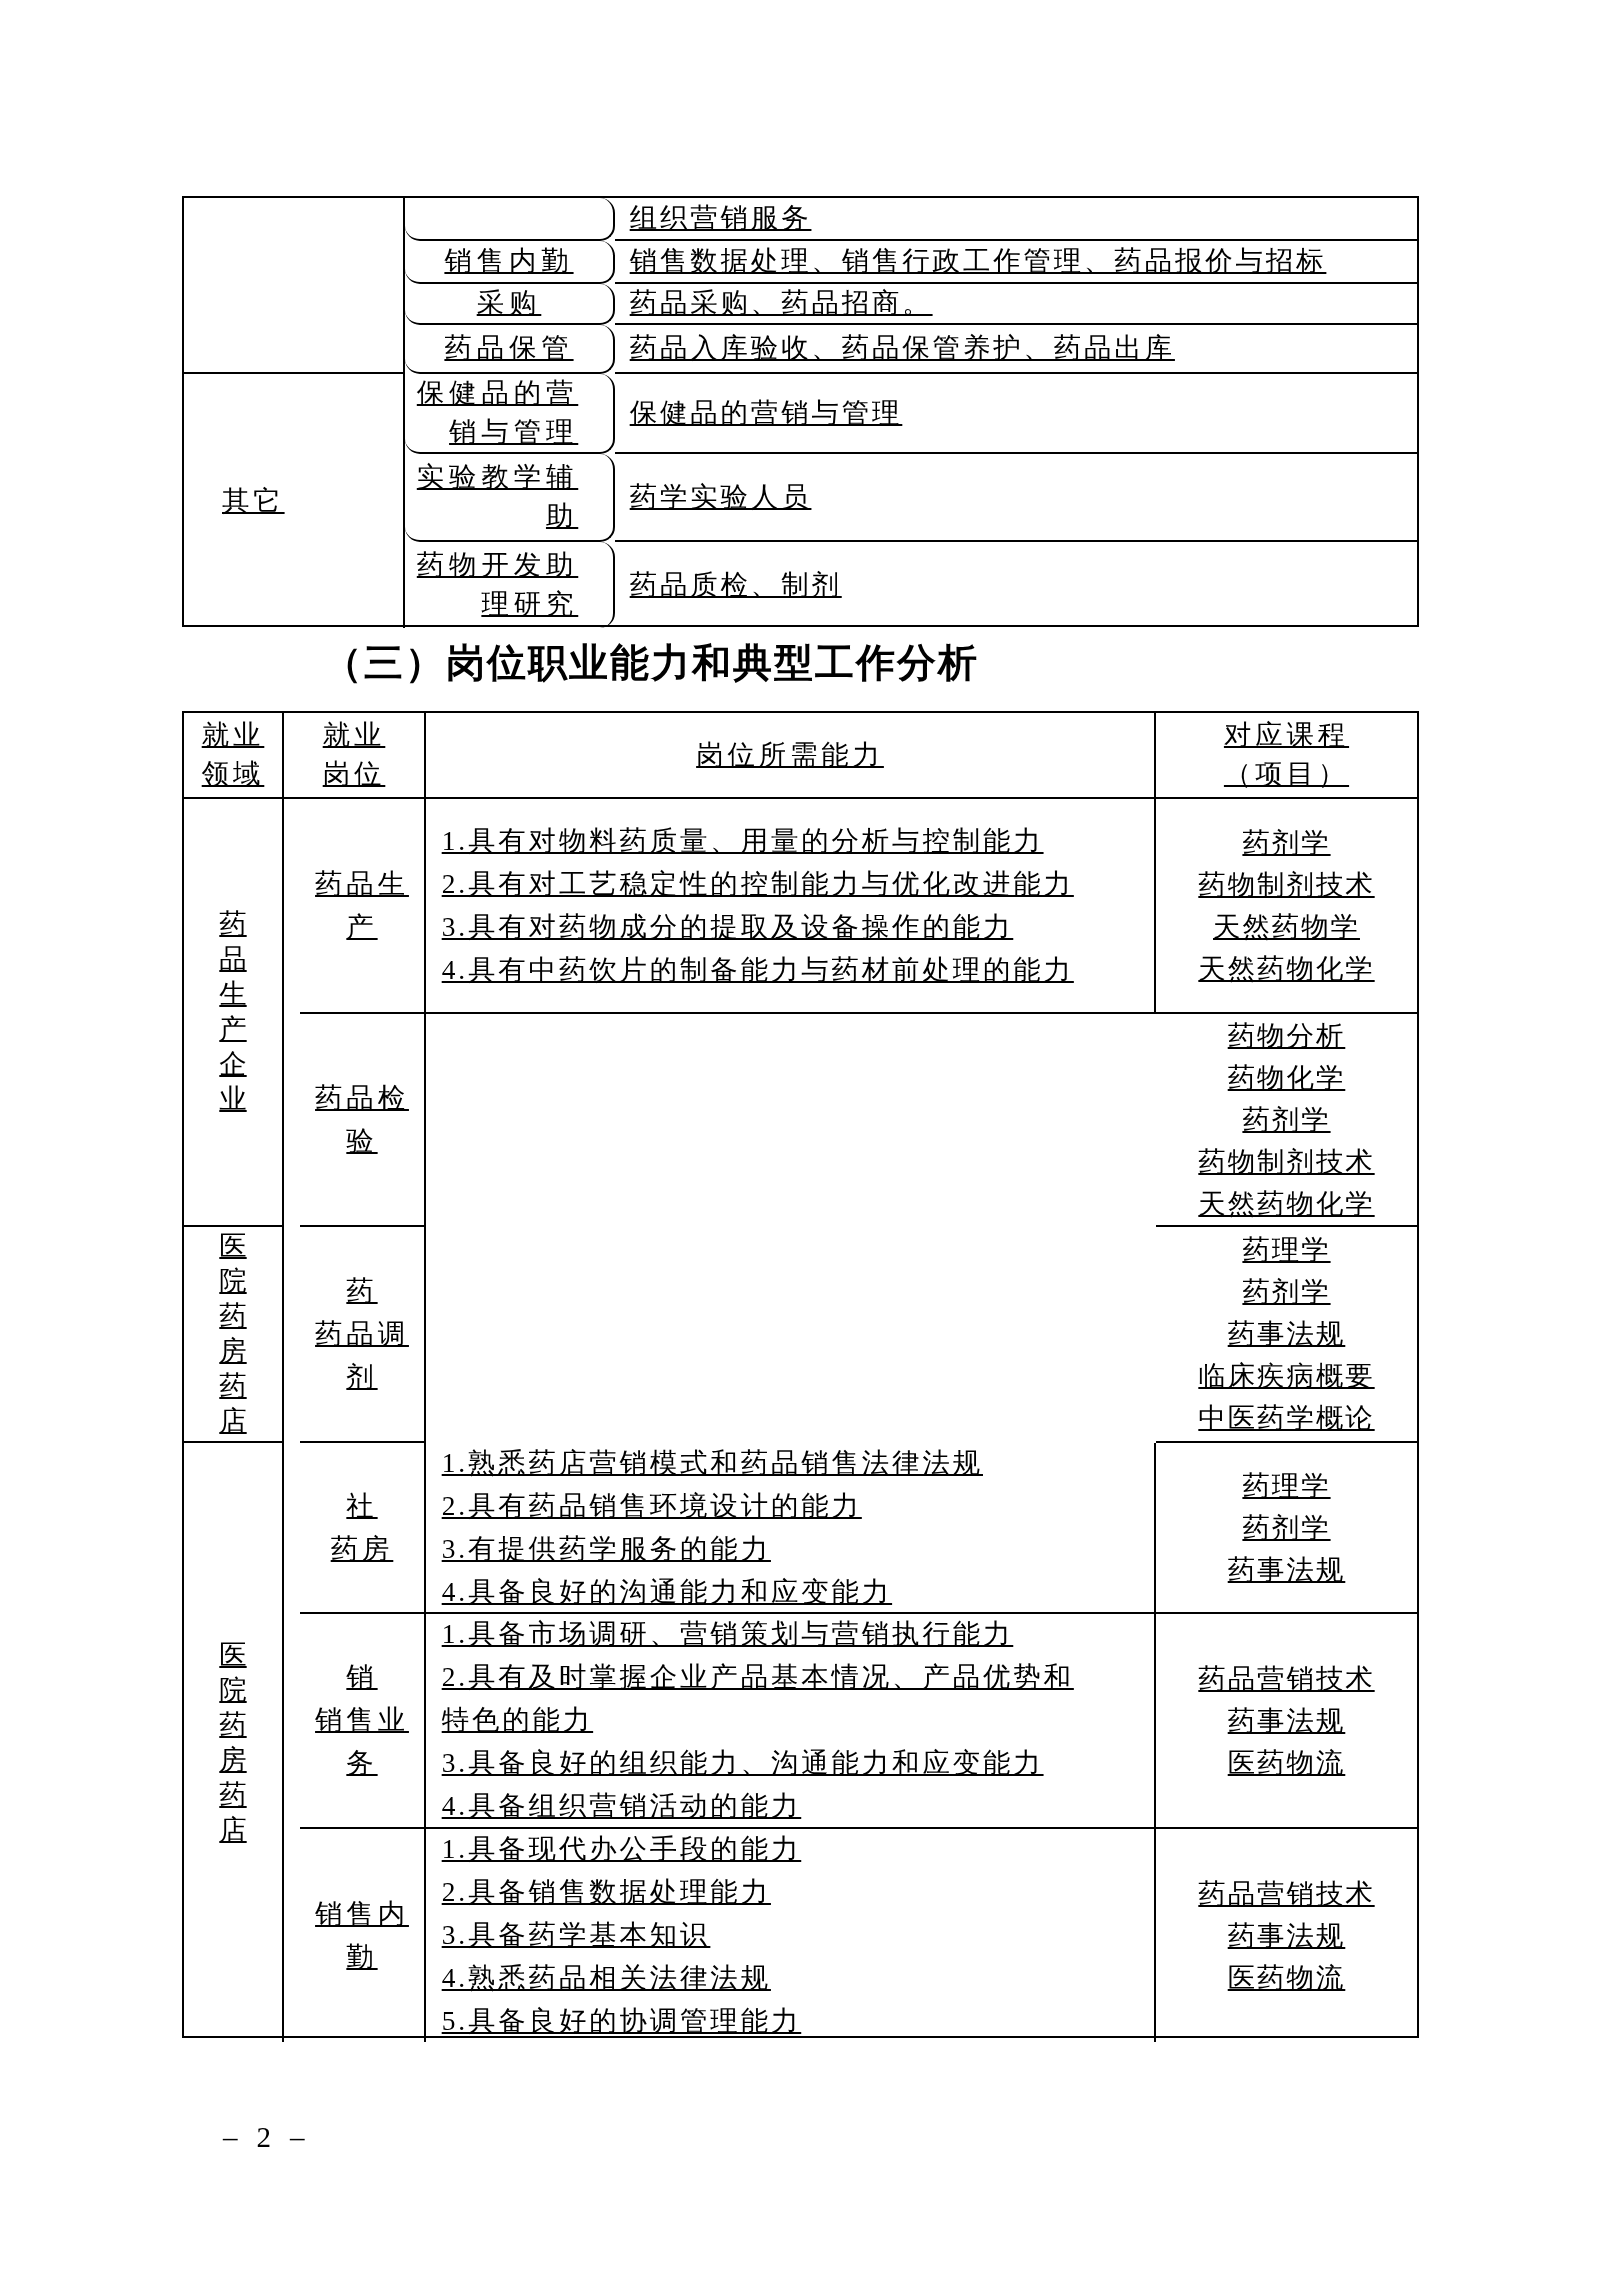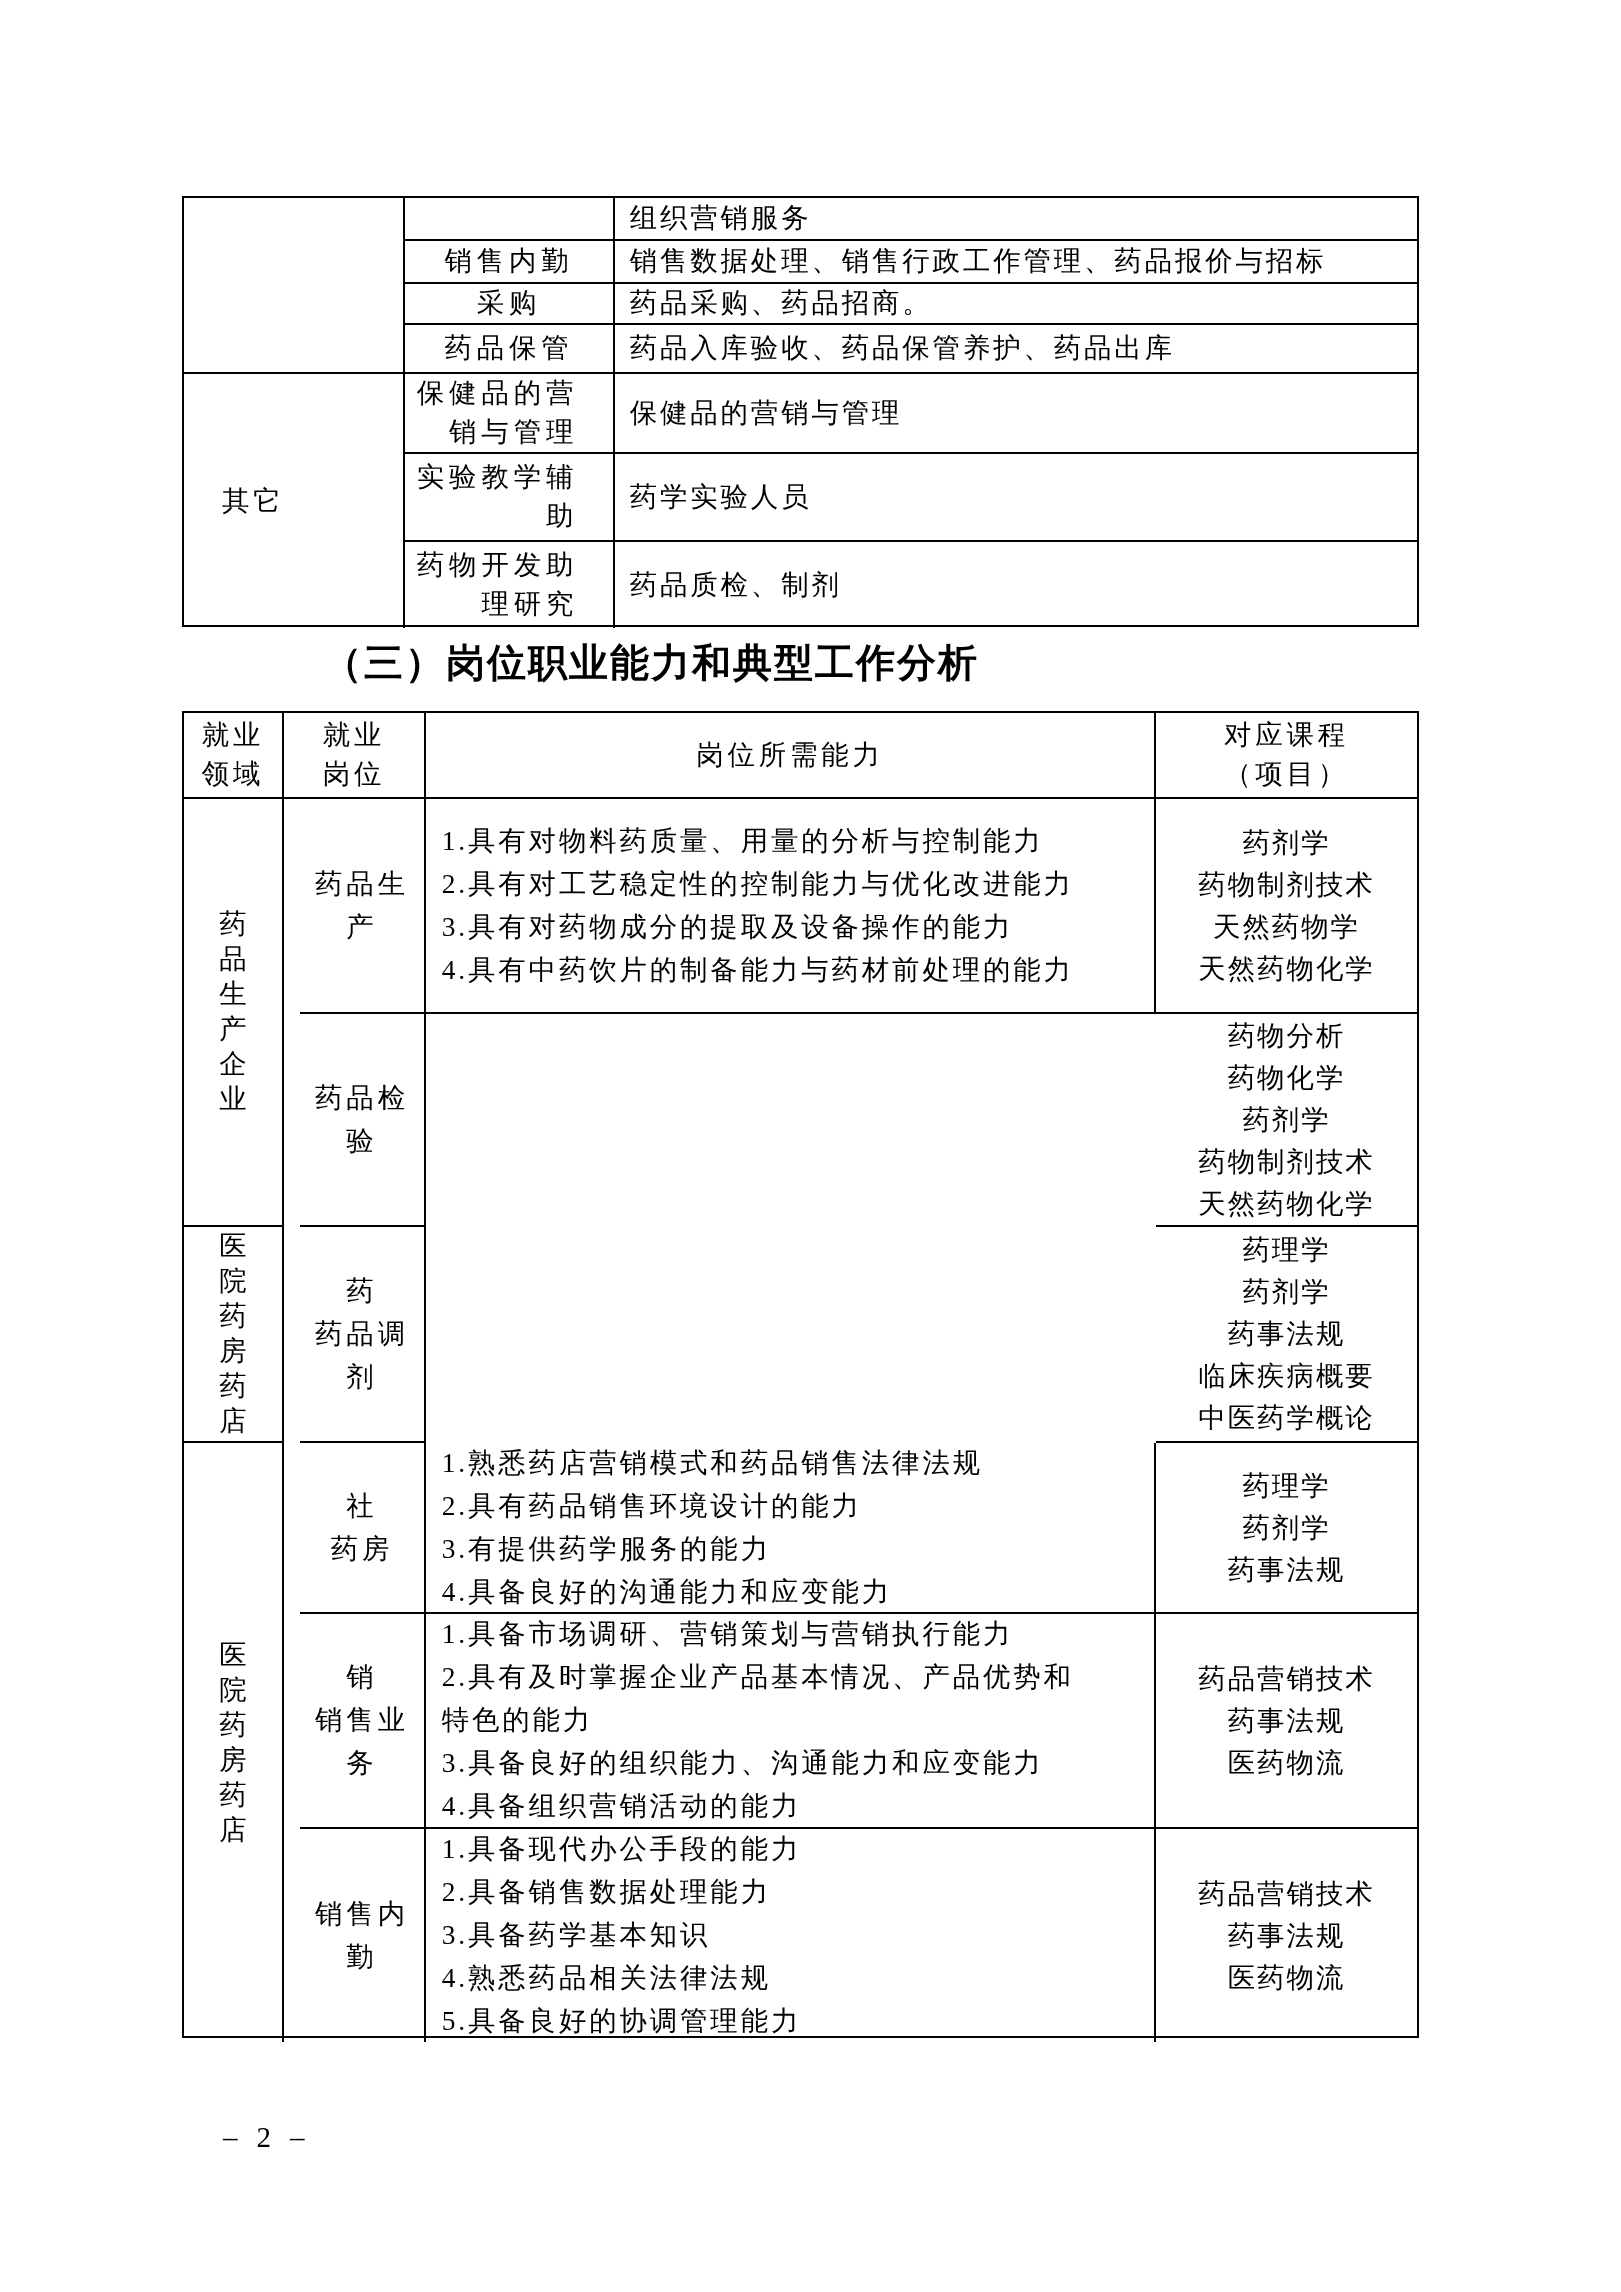--- a/index.html
+++ b/index.html
@@ -11,20 +11,21 @@
     font-family:"Liberation Serif","DejaVu Serif",serif;
     color:#000;
     overflow:hidden;
   }
   .tbl{
     position:absolute;
     display:grid;
     border:2px solid #000;
     box-sizing:border-box;
     font-size:27.4px;
+    text-decoration:underline;
   }
   .tbl1{
     left:182px;top:196px;width:1237px;height:431px;
     grid-template-columns:221px 210px 1fr;
     grid-template-rows:43px 43px 41px 49px 80px 88px 86px;
   }
   .tbl2{
     left:182px;top:711px;width:1237px;height:1327px;
     grid-template-columns:100px 142px 730px 1fr;
     grid-template-rows:86px 215px 213px 216px 171px 215px 213px;
@@ -32,21 +33,21 @@
   .cell{
     box-sizing:border-box;
     display:flex;
     align-items:center;
     overflow:hidden;
   }
   .br{border-right:2px solid #000;}
   .bb{border-bottom:2px solid #000;}
   .pre{white-space:pre-line;}
   
-  .t1-label{line-height:39px;letter-spacing:4.9px;padding:0 11.8px;}
+  .t1-label{line-height:39px;letter-spacing:4.9px;padding:0 11.8px;border-radius:15px;}
   .t1-label.mid{justify-content:center;text-align:center;}
   .t1-label.left{text-align:right;}
   .t1-task{padding-left:14.7px;letter-spacing:2.9px;line-height:39px;}
   .t1-area{padding-left:38px;letter-spacing:3.9px;}
   
   .hdr{justify-content:center;text-align:center;line-height:39px;letter-spacing:3.9px;}
   .pos{justify-content:center;text-align:center;line-height:43px;letter-spacing:3.9px;margin-left:16px;}
   .cap{padding:0 9.8px 0 15.7px;line-height:43px;letter-spacing:2.9px;text-align:left;}
   .course{justify-content:center;text-align:center;line-height:42px;letter-spacing:2px;}
   .varea{justify-content:center;}

